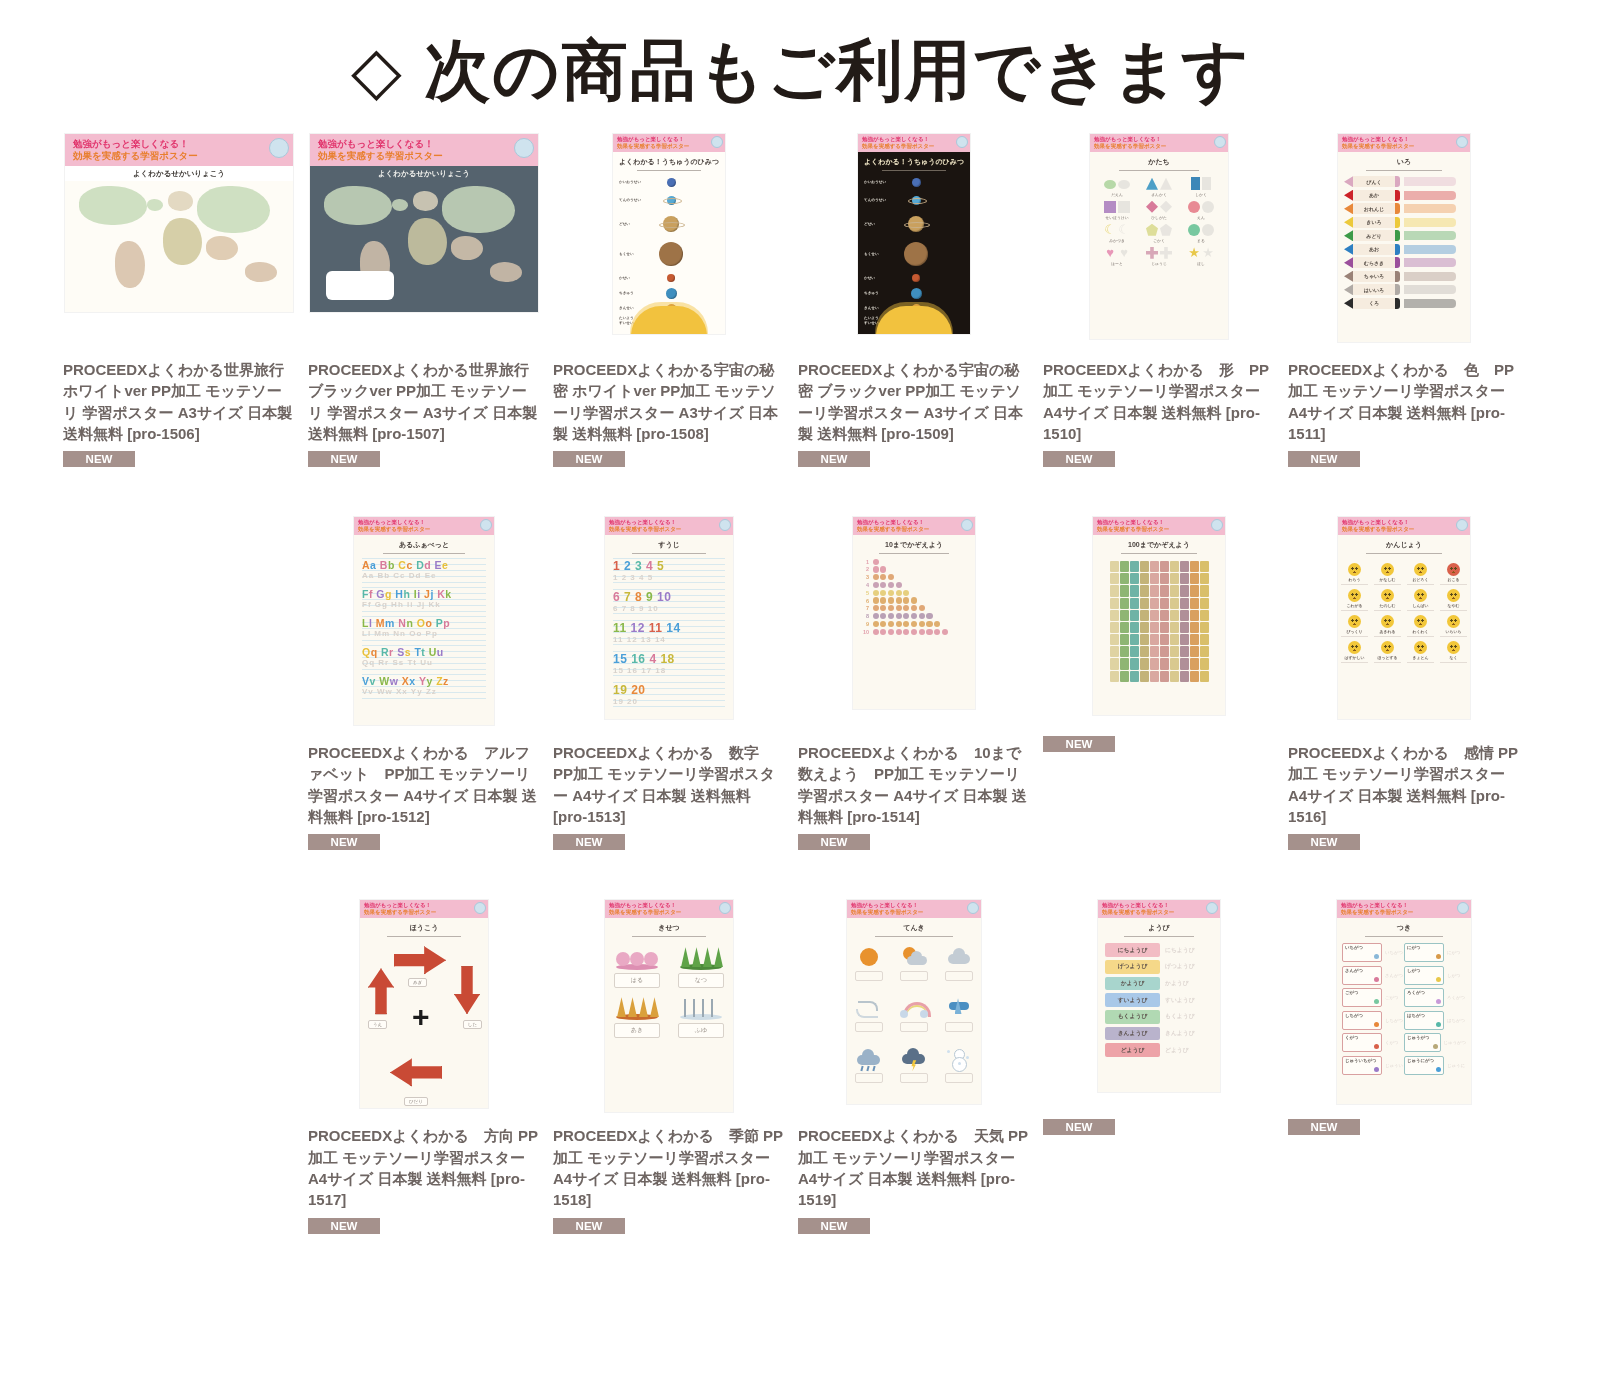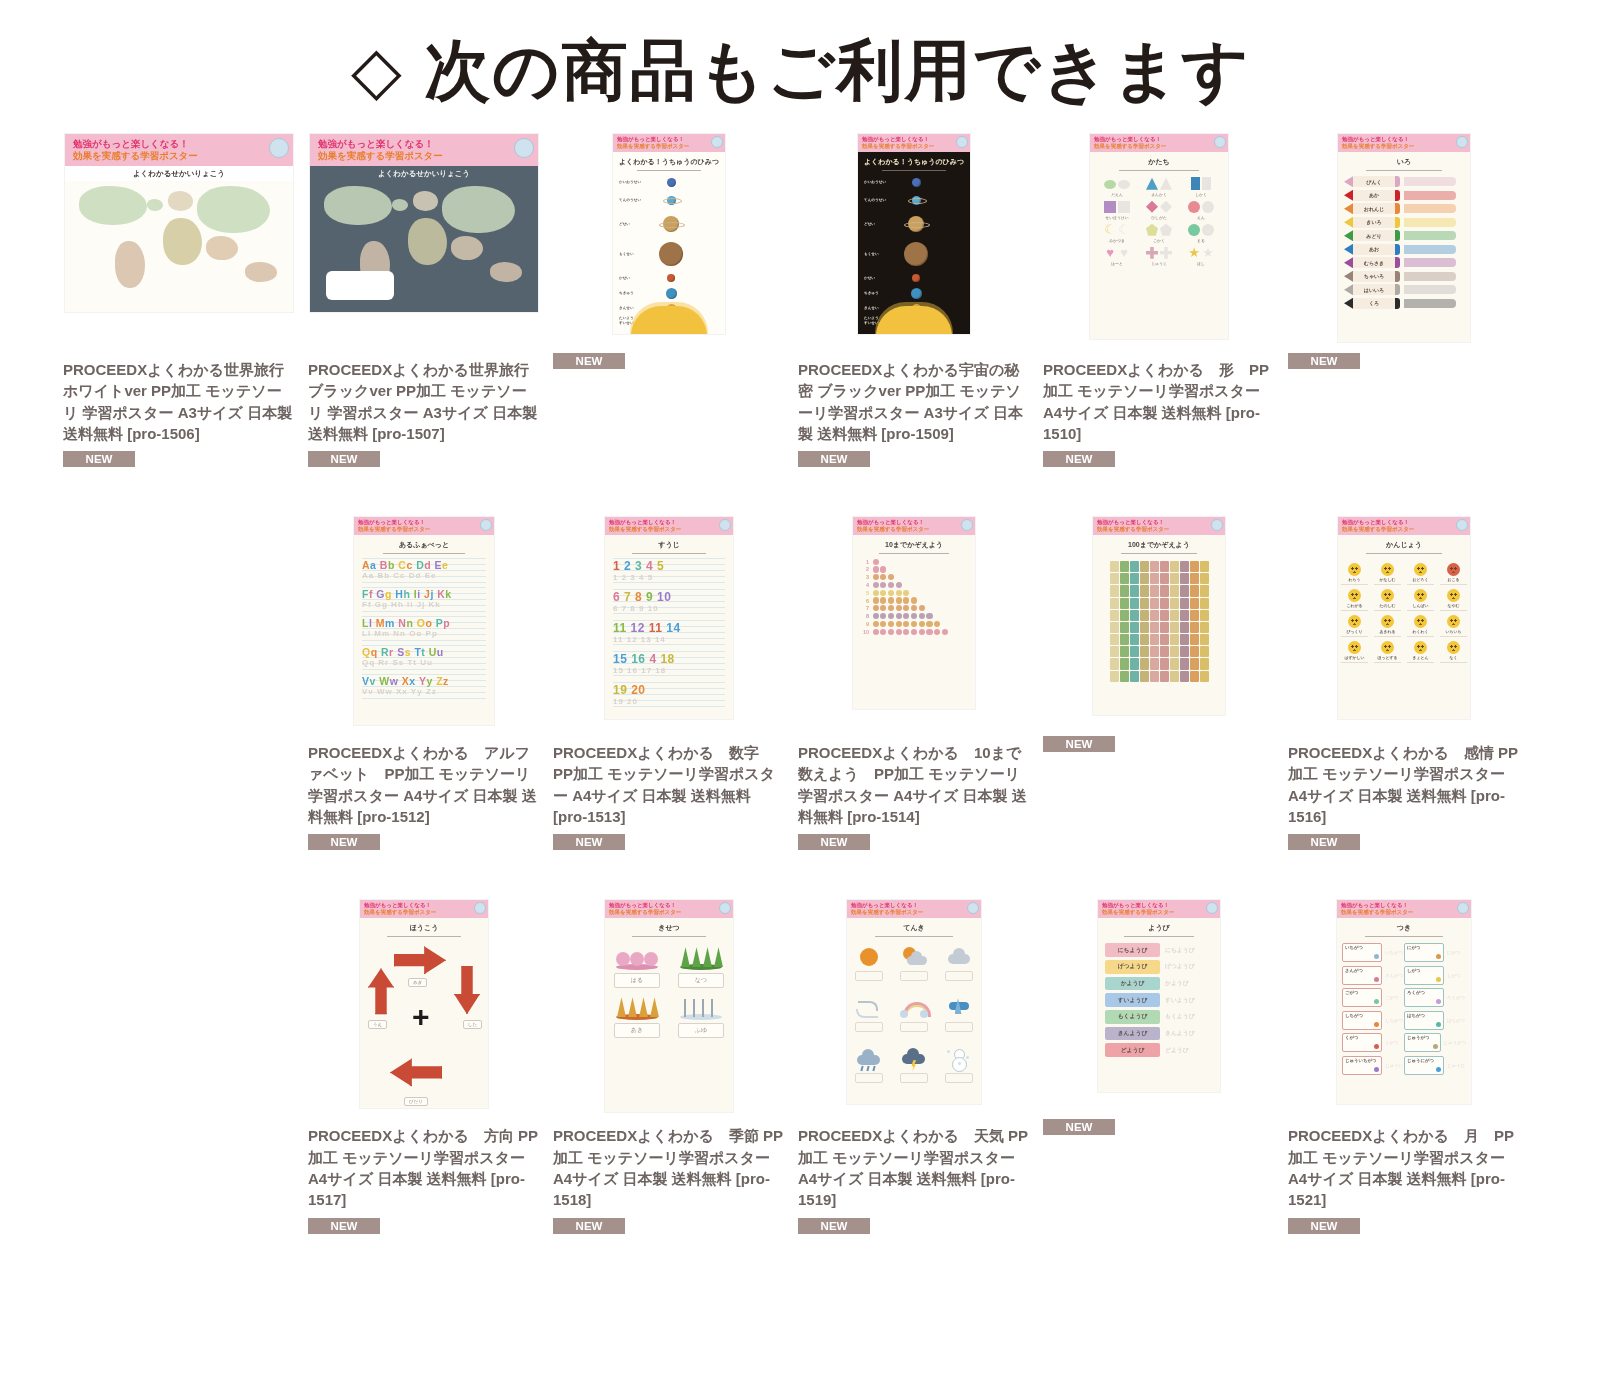--- a/index.html
+++ b/index.html
@@ -184,20 +184,21 @@
             <div class="plabel" style="left: 6px; top: 117.5px;">ちきゅう</div>
             <div class="planet" style="left: 53.5px; top: 130px; width: 9px; height: 9px; background: rgb(208, 140, 62); box-shadow: rgba(0, 0, 0, 0.25) -1px -1px 1px inset;"></div>
             <div class="plabel" style="left: 6px; top: 132.5px;">きんせい</div>
             <div class="planet" style="left: 54.5px; top: 146px; width: 7px; height: 7px; background: rgb(181, 115, 58); box-shadow: rgba(0, 0, 0, 0.25) -1px -1px 1px inset;"></div>
             <div class="plabel" style="left: 6px; top: 147.5px;">すいせい</div>
             <div class="plabel" style="left: 6px; bottom: 14px;">たいよう</div>
             <div class="sun"></div>
           </div>
         </div>
       </div>
+      <div class="ptitle">PROCEEDXよくわかる宇宙の秘密 ホワイトver PP加工 モッテソーリ学習ポスター A3サイズ 日本製 送料無料 [pro-1508]</div>
       <div class="badge">NEW</div>
     </div>
     <div class="card" style="grid-area: 1 / 4;">
       <div class="thumb">
         <div class="poster" style="width: 112px; height: 200px; background: rgb(255, 253, 248);">
           <div class="pbanner">
             <div class="pb1">勉強がもっと楽しくなる！</div>
             <div class="pb2">効果を実感する学習ポスター</div>
             <span class="pchara"></span>
           </div>
@@ -424,20 +425,21 @@
           <div class="cray-row">
             <div class="crayon">
               <div class="ctip" style="background: rgb(43, 43, 43);"></div>
               <div class="cbody">くろ</div>
               <div class="cend" style="background: rgb(43, 43, 43);"></div>
             </div>
             <div class="cghost" style="background: rgb(43, 43, 43);"></div>
           </div>
         </div>
       </div>
+      <div class="ptitle">PROCEEDXよくわかる　色　PP加工 モッテソーリ学習ポスター A4サイズ 日本製 送料無料 [pro-1511]</div>
       <div class="badge">NEW</div>
     </div>
     <div class="card" style="grid-area: 2 / 2;">
       <div class="thumb">
         <div class="poster" style="width: 140px; height: 208px;">
           <div class="pbanner">
             <div class="pb1">勉強がもっと楽しくなる！</div>
             <div class="pb2">効果を実感する学習ポスター</div>
             <span class="pchara"></span>
           </div>
@@ -1083,16 +1085,15 @@
               <div class="mo-box">じゅういちがつ<div class="mo-dot" style="background: rgb(154, 122, 200);"></div></div>
               <div class="mo-ghost">じゅうい</div>
             </div>
             <div class="mo">
               <div class="mo-box" style="border-color: rgb(154, 196, 196);">じゅうにがつ<div class="mo-dot" style="background: rgb(74, 159, 216);"></div></div>
               <div class="mo-ghost">じゅうに</div>
             </div>
           </div>
         </div>
       </div>
-      <div class="ptitle">PROCEEDXよくわかる　月　PP加工 モッテソーリ学習ポスター A4サイズ 日本製 送料無料 [pro-1521]</div>
       <div class="badge">NEW</div>
     </div>
   </div>
 
 </body></html>

